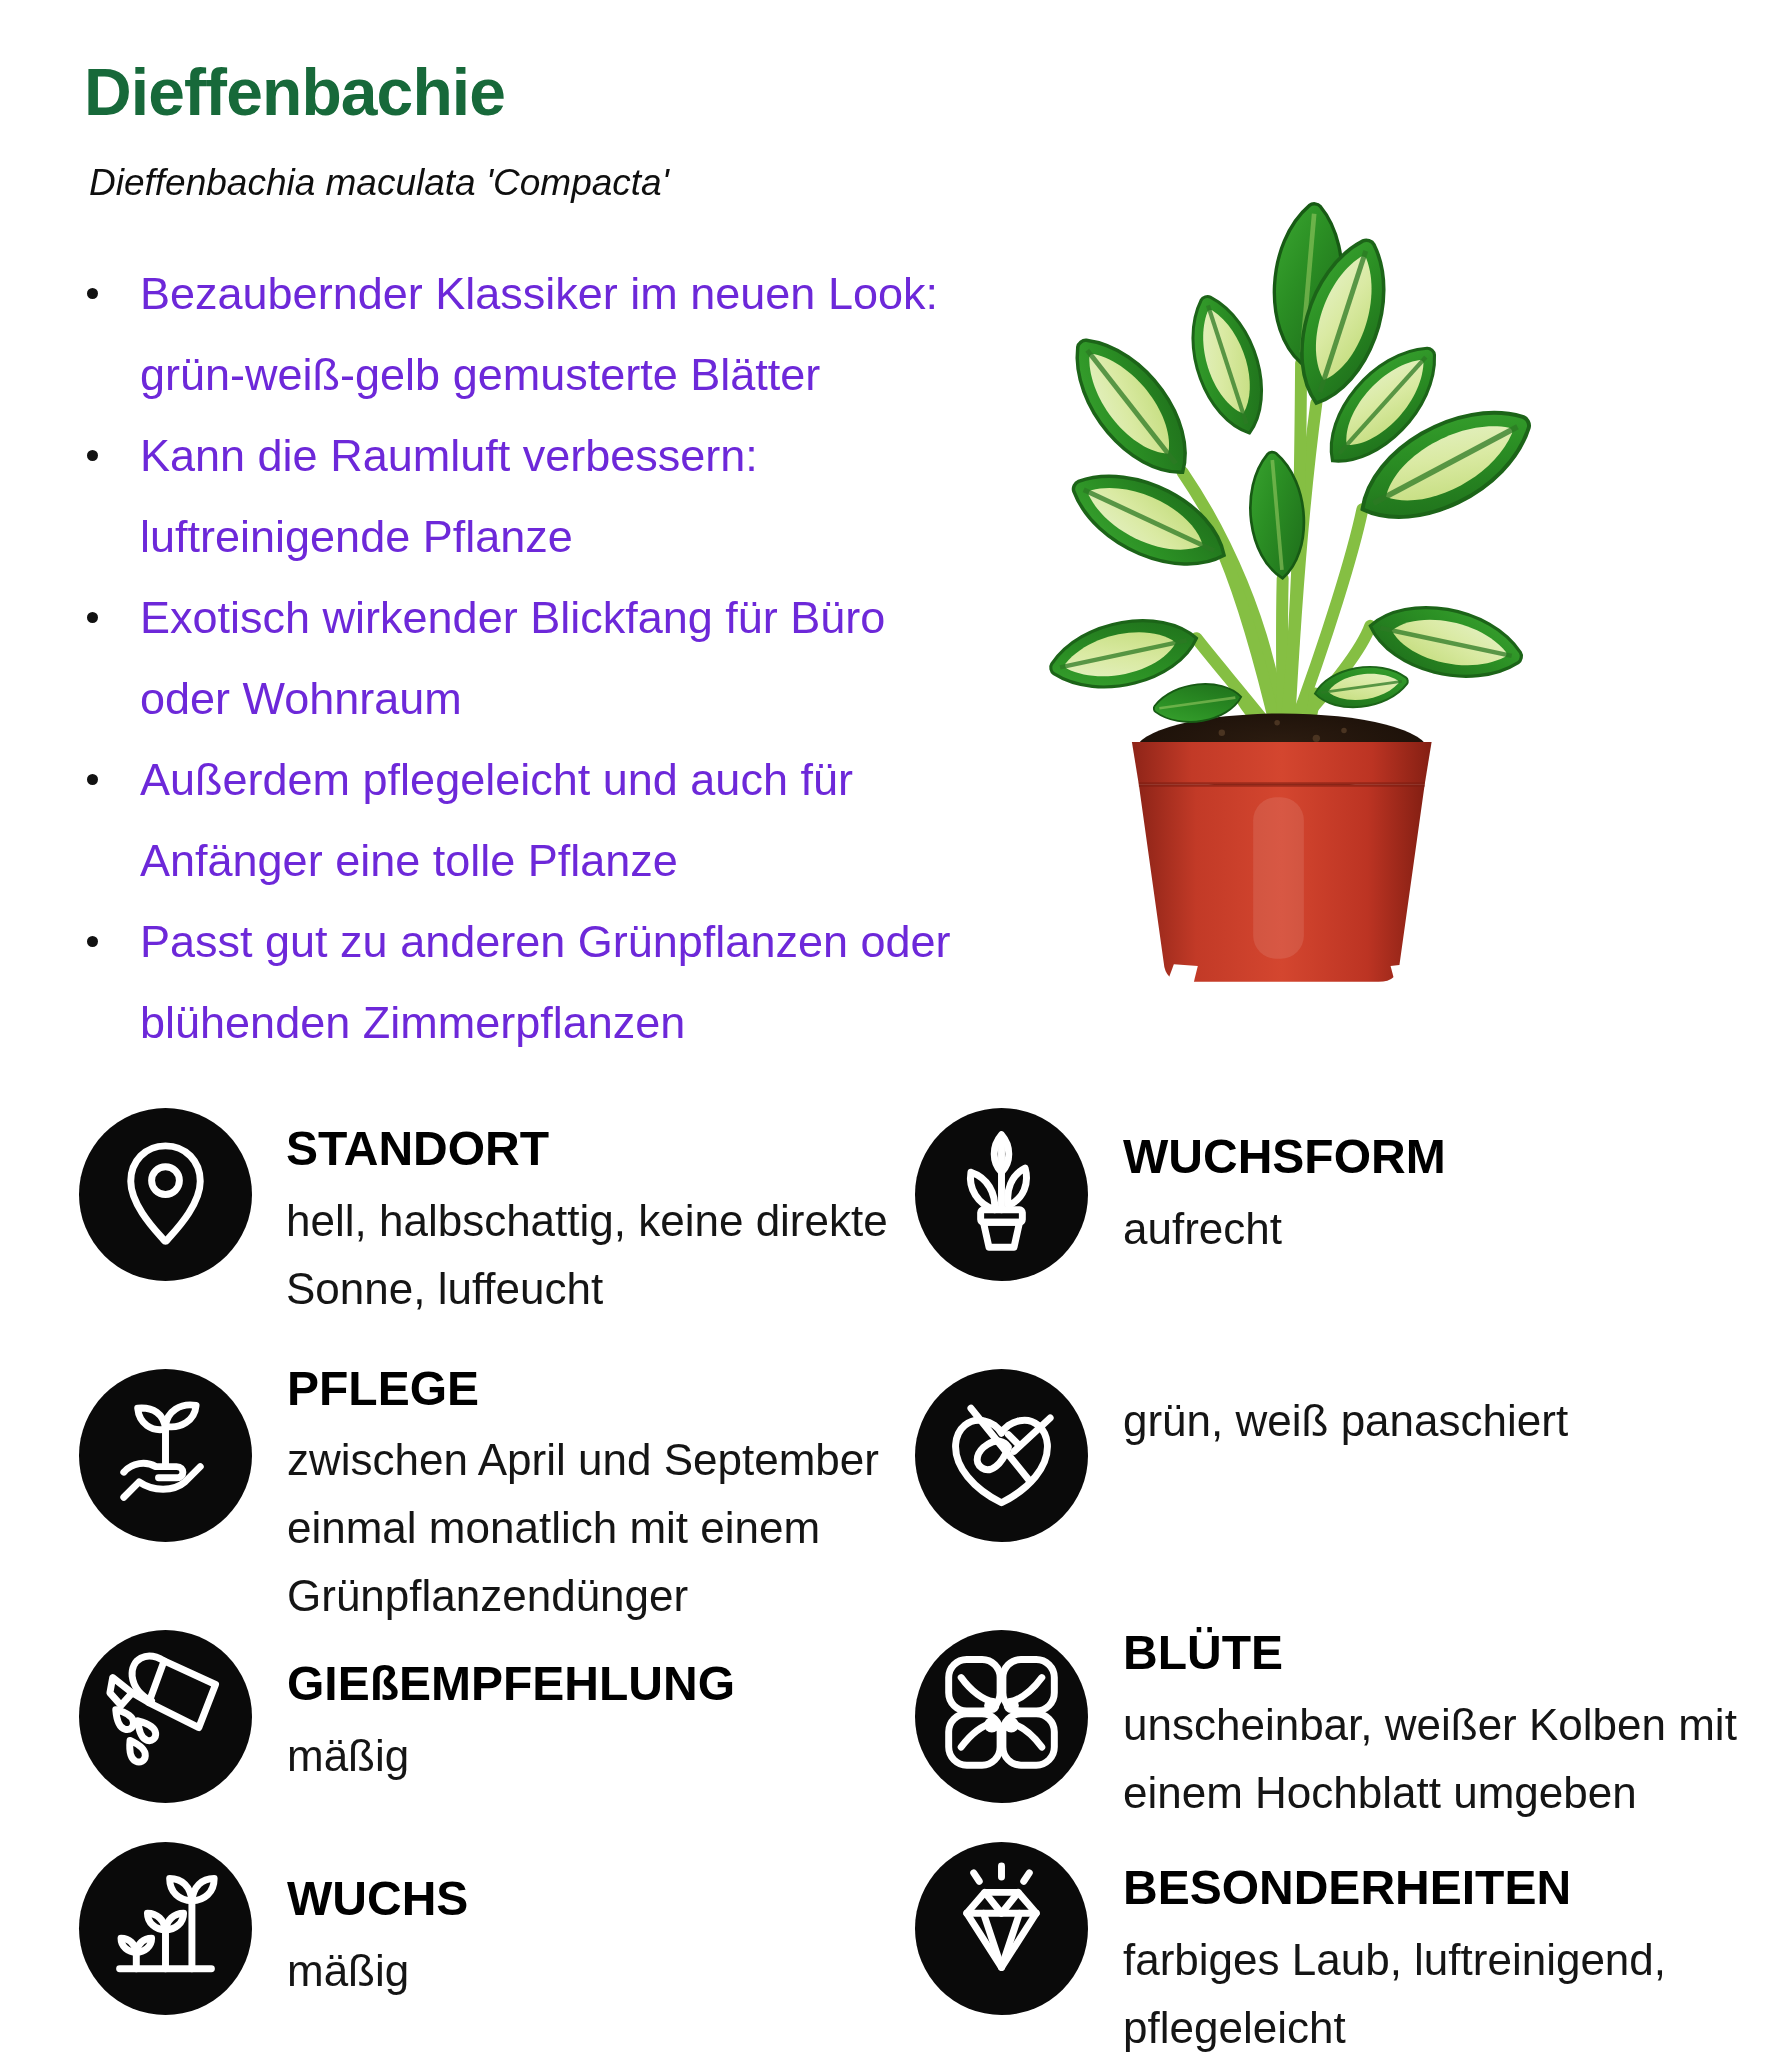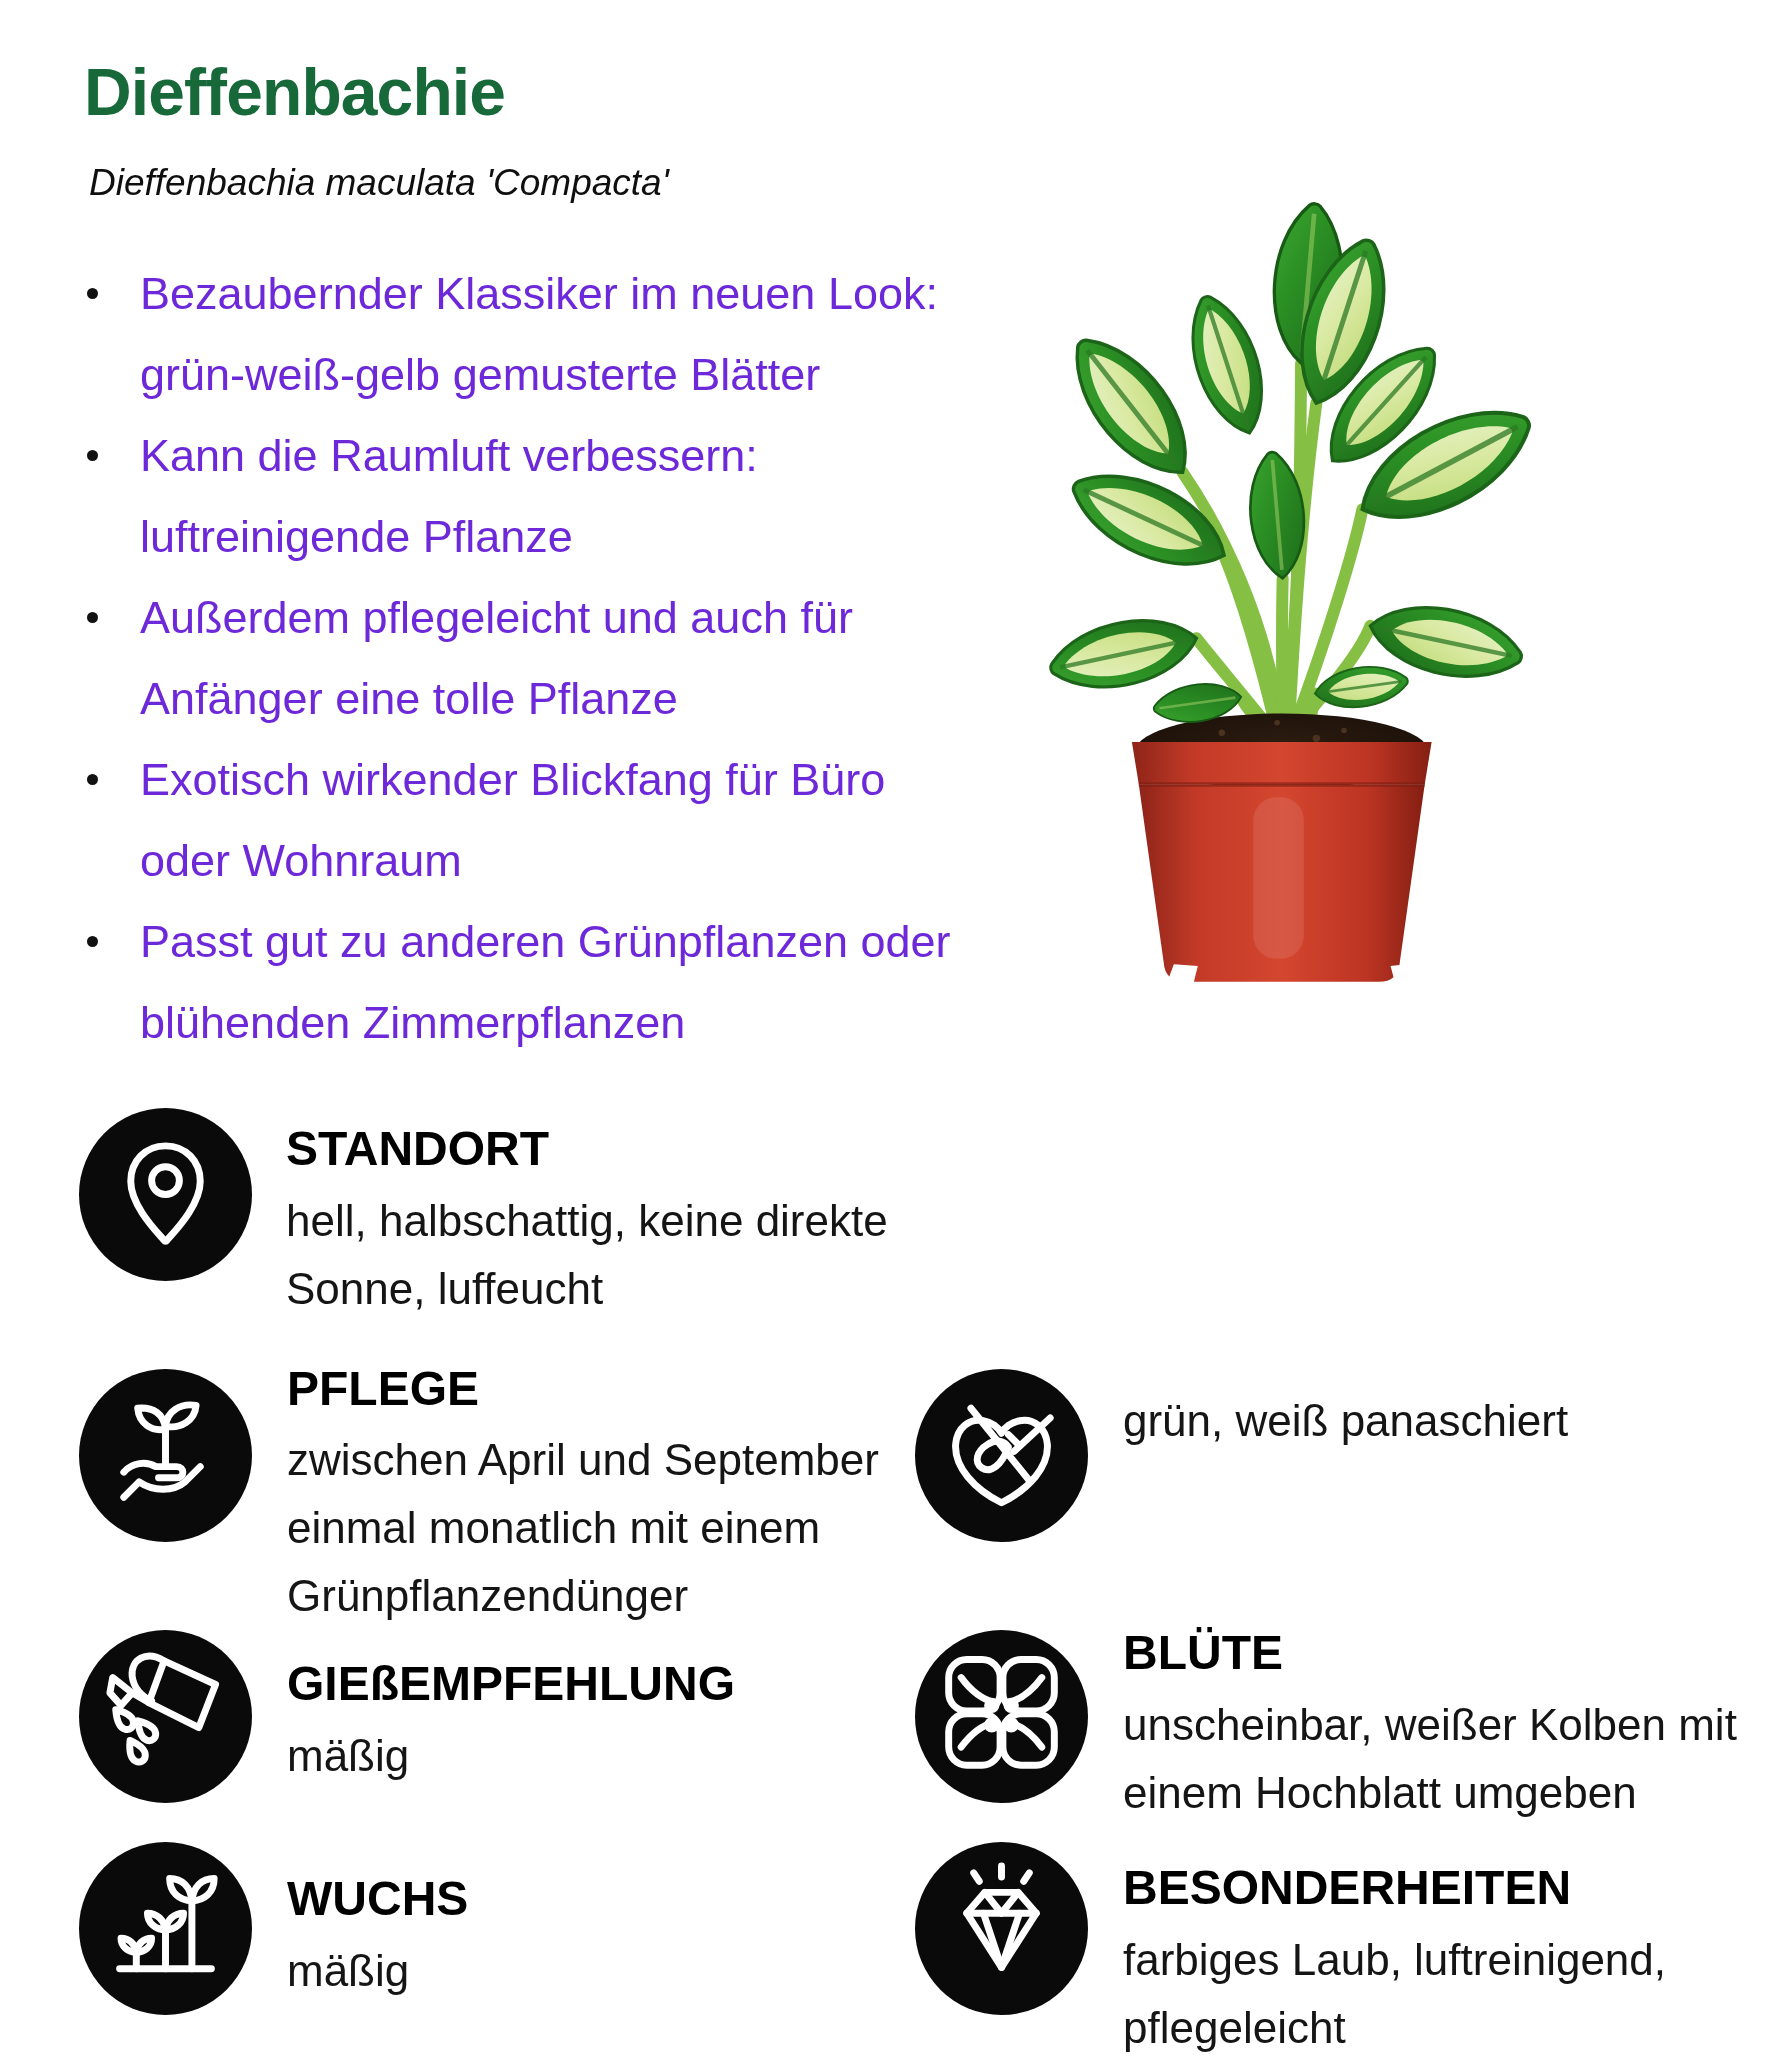--- a/index.html
+++ b/index.html
@@ -45,24 +45,24 @@
 <div class="page">
 
   <h1 class="title">Dieffenbachie</h1>
   <div class="subtitle">Dieffenbachia maculata 'Compacta'</div>
 
   <ul class="bullets">
     <li><span class="dot"></span><span>Bezaubernder Klassiker im neuen Look:
 grün-weiß-gelb gemusterte Blätter</span></li>
     <li><span class="dot"></span><span>Kann die Raumluft verbessern:
 luftreinigende Pflanze</span></li>
+    <li><span class="dot"></span><span>Exotisch wirkender Blickfang für Büro
+oder Wohnraum</span></li>
     <li><span class="dot"></span><span>Außerdem pflegeleicht und auch für
 Anfänger eine tolle Pflanze</span></li>
-    <li><span class="dot"></span><span>Exotisch wirkender Blickfang für Büro
-oder Wohnraum</span></li>
     <li><span class="dot"></span><span>Passt gut zu anderen Grünpflanzen oder
 blühenden Zimmerpflanzen</span></li>
   </ul>
 
   <svg class="plant" viewBox="0 0 1750 1850" aria-hidden="true">
     <defs>
       <linearGradient id="gleafd" x1="0" y1="1" x2="1" y2="0">
         <stop offset="0" stop-color="#1d6b1a"></stop>
           <stop offset="0.6" stop-color="#2b8f24"></stop>
           <stop offset="1" stop-color="#3aa530"></stop>
@@ -205,20 +205,37 @@
         <path d="M69,30 C60,30 53,24 53,14 C62,14 68,20 69,30 Z"></path>
         <path d="M69,30 C78,30 85,24 85,14 C76,14 70,20 69,30 Z"></path>
       </svg>
     </div>
     <div class="txt" style="margin-top:30px">
       <div class="h">WUCHS</div>
       <div class="d">mäßig</div>
     </div>
   </div>
 
+  <div class="info" id="i-wuchsform">
+    <div class="badge">
+      <svg viewBox="0 0 100 100" class="icon">
+        <rect x="35" y="61" width="30" height="9" rx="2"></rect>
+        <path d="M37,70 L63,70 L59,88 L41,88 Z"></path>
+        <path d="M50,61 L50,33"></path>
+        <path d="M50,34 C43,27 43,15 50,7 C57,15 57,27 50,34 Z"></path>
+        <path d="M50,29 L50,13"></path>
+        <path d="M45,61 C33,57 26,46 28,34 C40,38 46,49 45,61 Z"></path>
+        <path d="M55,58 C66,53 70,42 67,31 C57,36 53,47 55,58 Z"></path>
+      </svg>
+    </div>
+    <div class="txt" style="margin-top:22px">
+      <div class="h">WUCHSFORM</div>
+      <div class="d">aufrecht</div>
+    </div>
+  </div>
 
   <div class="info" id="i-blattfarbe">
     <div class="badge">
       <svg viewBox="0 0 100 100" class="icon">
         <path d="M50,84 C30,74 16,58 17,42 C18,30 27,23 37,25 C43,26 48,30 50,34 C52,30 57,26 63,25 C73,23 82,30 83,42 C84,58 70,74 50,84 Z"></path>
         <path d="M28,16 L70,68"></path>
         <path d="M85,23 L59,47"></path>
         <path d="M63,43 L55,35"></path>
         <path d="M55,44 C50,57 42,63 36,59 C30,55 32,47 40,42 C46,38 52,39 55,44 Z"></path>
       </svg>

